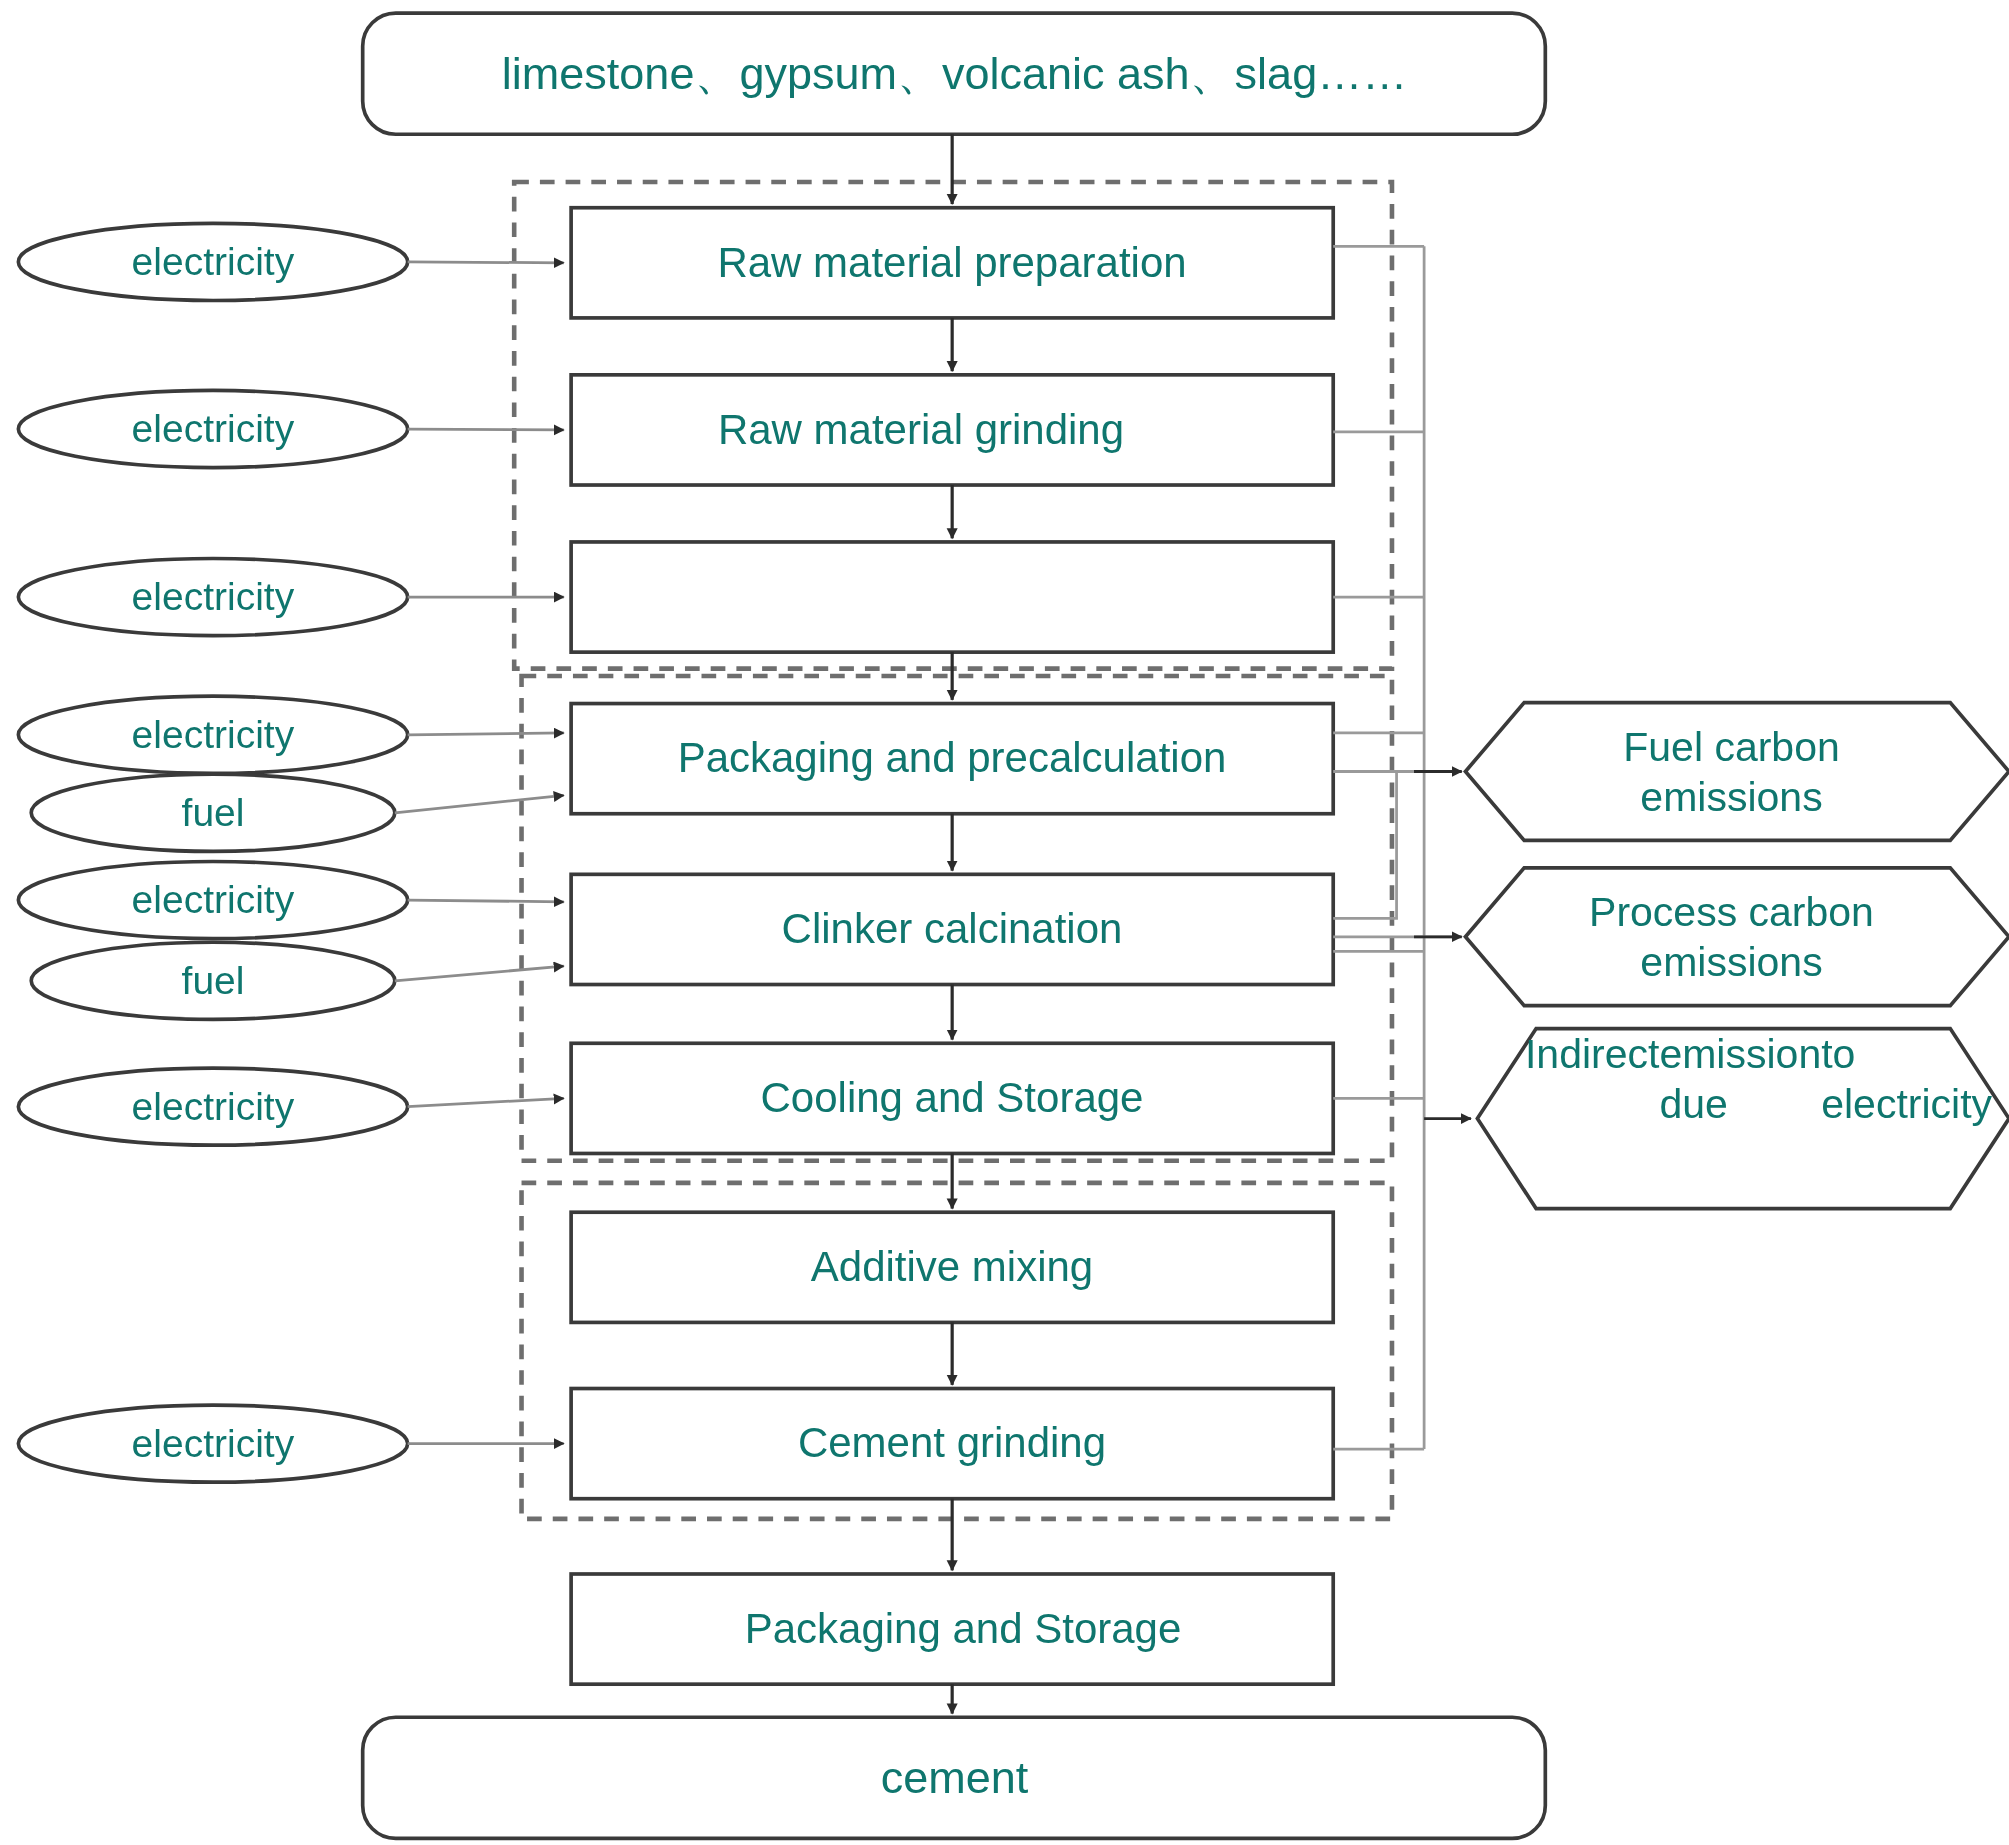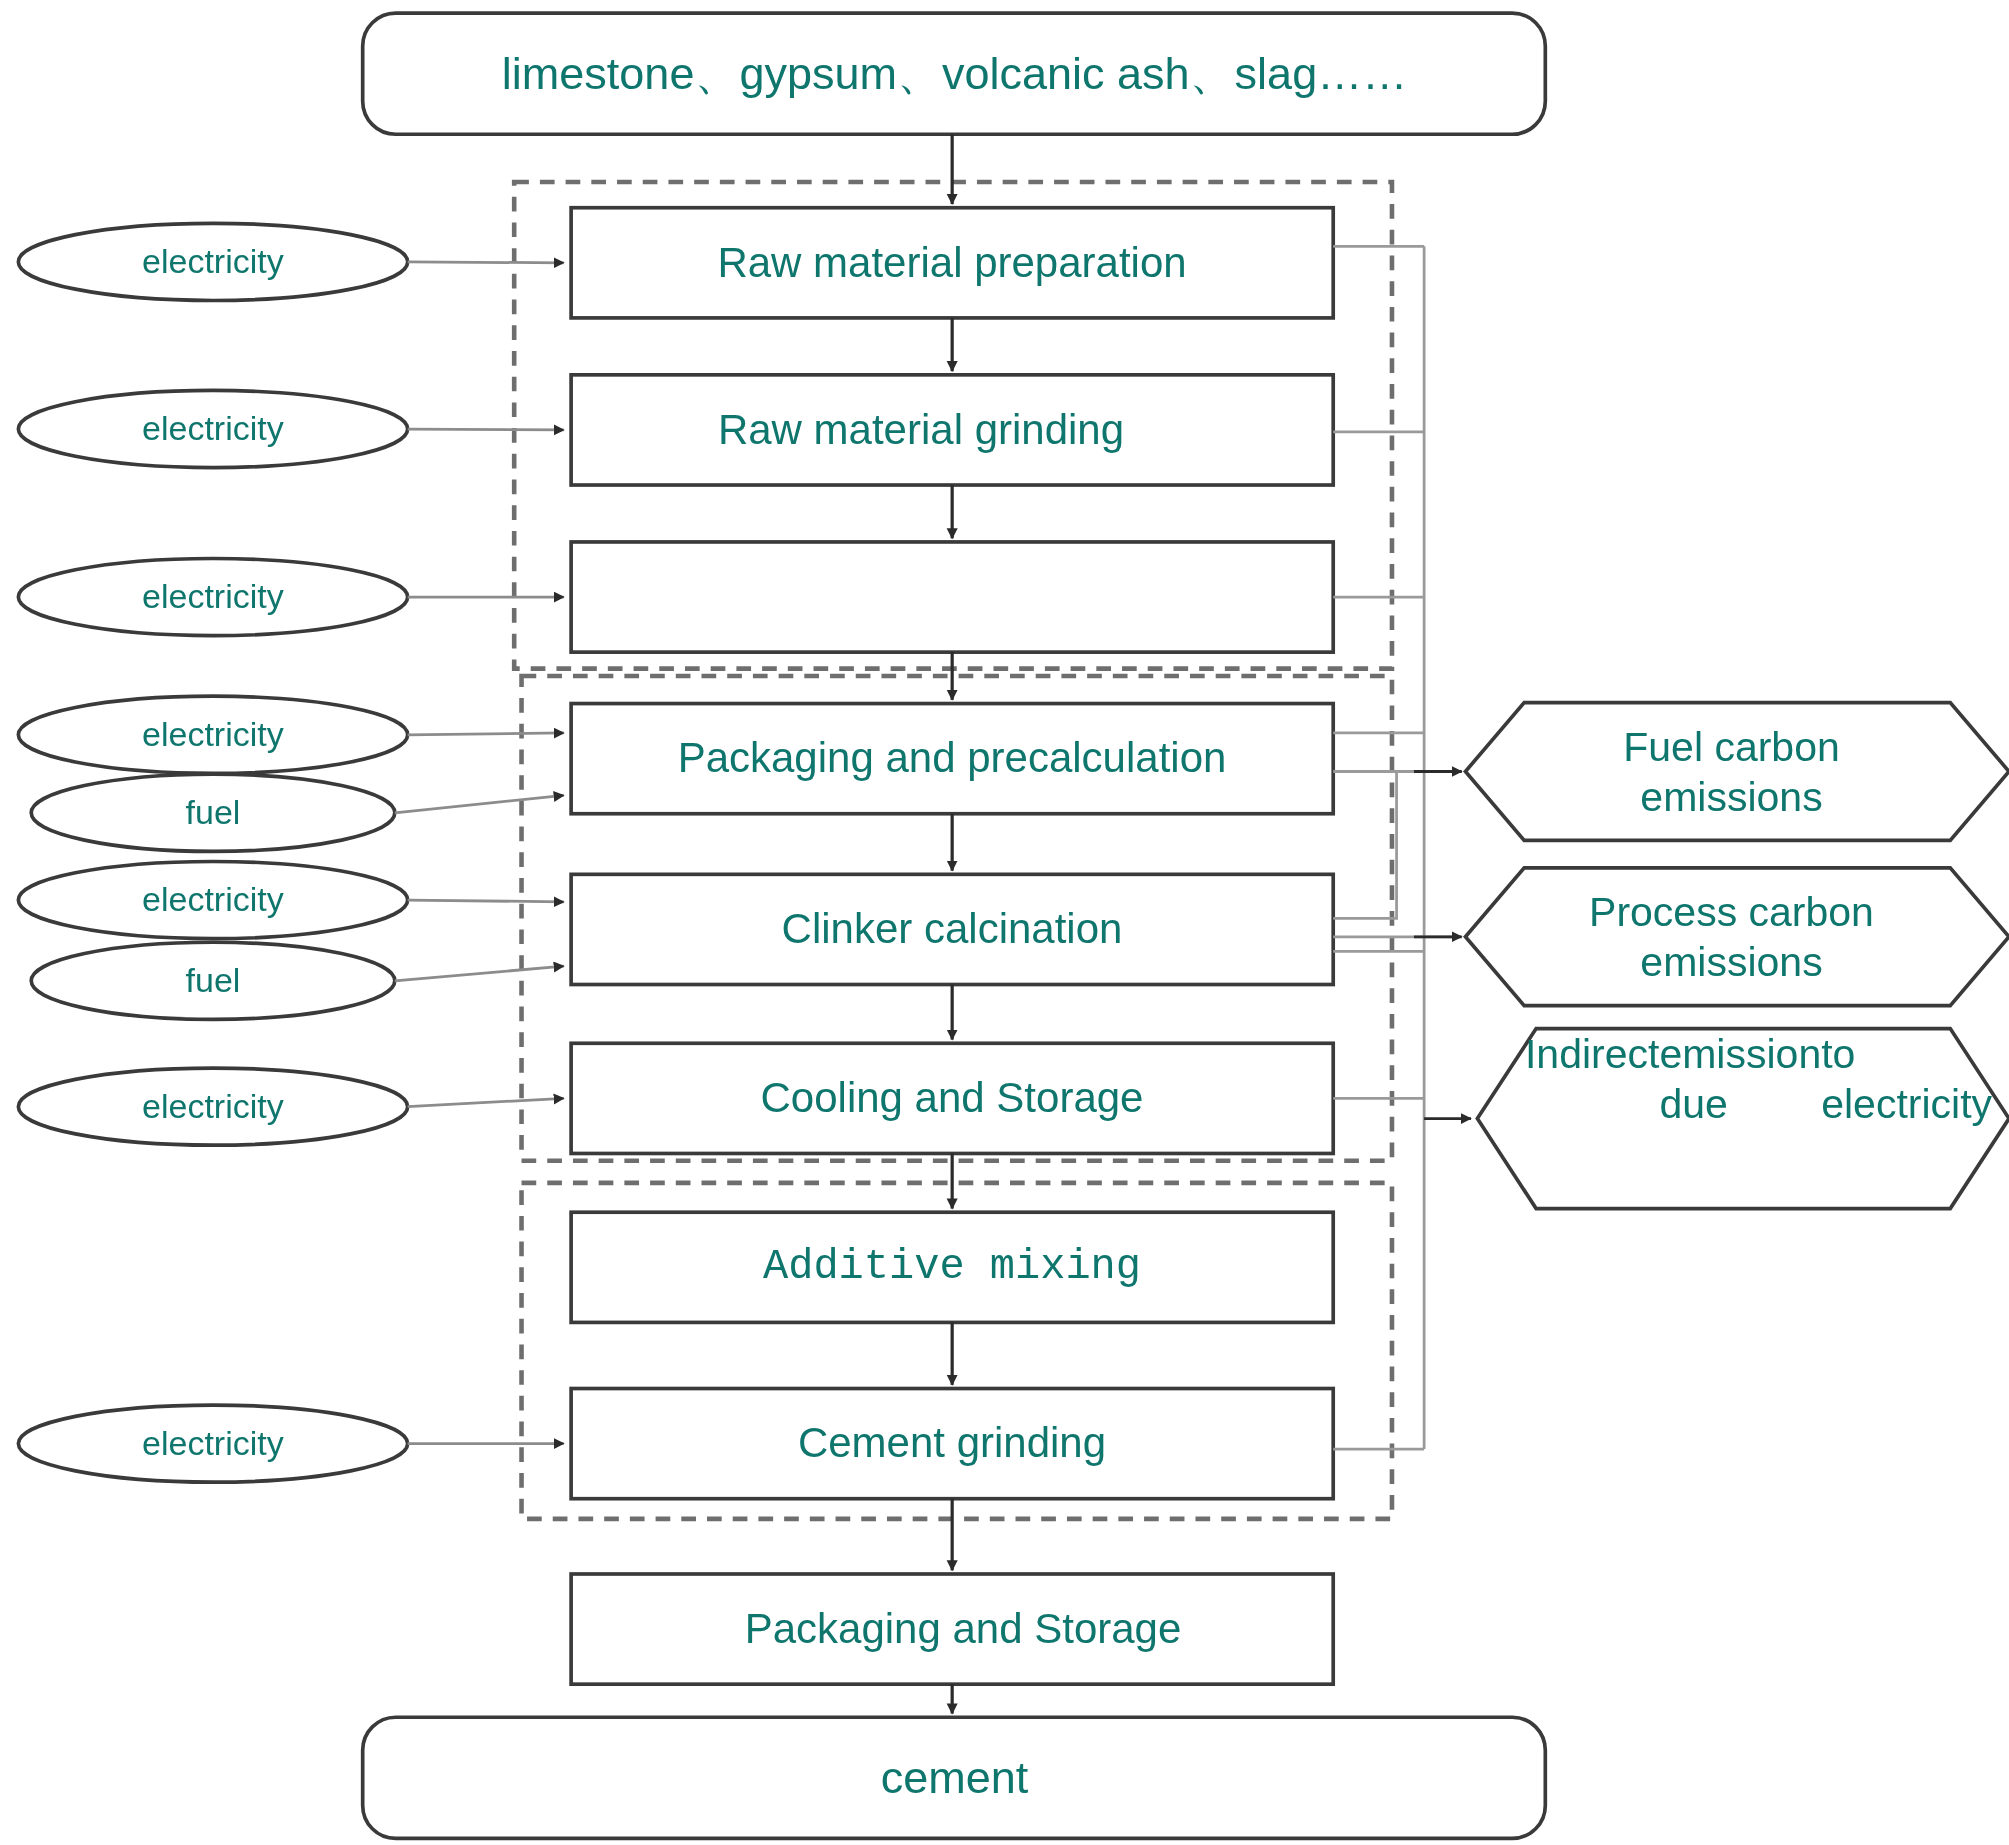--- a/index.html
+++ b/index.html
@@ -7,21 +7,21 @@
   #stage{position:relative;width:2009px;height:1846px;background:#fff;overflow:hidden;}
   #stage svg{position:absolute;left:0;top:0;width:2009px;height:1846px;}
 
   .node-label{
     position:absolute;display:flex;align-items:center;justify-content:center;
     text-align:center;color:#0f766e;pointer-events:none;
     font-family:"Liberation Sans","DejaVu Sans",sans-serif;
   }
   .lbl-terminator{font-size:45px;}
   .lbl-process{font-size:42px;}
-  .lbl-resource{font-size:34px;text-align:center;}
+  .lbl-resource{font-size:39px;text-align:center;}
   .lbl-emission{font-size:41px;line-height:1.22;}
 </style>
 </head>
 <body>
 
 <div id="stage">
 
   <svg viewBox="0 0 2188 2010" xmlns="http://www.w3.org/2000/svg">
     <defs>
       <marker id="arw" markerWidth="14" markerHeight="14" refX="11" refY="6" orient="auto" markerUnits="userSpaceOnUse">
@@ -116,21 +116,21 @@
     <line x1="1540" y1="1020" x2="1592" y2="1020" stroke="#2b2b2b" stroke-width="3" marker-end="url(#arw)"></line>
   </svg>
 
   <div class="node-label lbl-terminator" style="left:363px;top:13px;width:1183px;height:121px;">limestone、gypsum、volcanic ash、slag……</div>
 
   <div class="node-label lbl-process" style="left:571px;top:208px;width:762px;height:110px;">Raw material preparation</div>
   <div class="node-label lbl-process" style="left:540px;top:375px;width:762px;height:110px;text-align:right;">Raw material grinding</div>
   <div class="node-label lbl-process" style="left:571px;top:703px;width:762px;height:110px;">Packaging and precalculation</div>
   <div class="node-label lbl-process" style="left:571px;top:874px;width:762px;height:110px;">Clinker calcination</div>
   <div class="node-label lbl-process" style="left:571px;top:1043px;width:762px;height:110px;">Cooling and Storage</div>
-  <div class="node-label lbl-process" style="left:571px;top:1212px;width:762px;height:110px;font-family:Liberation Mono, monospace;">Additive mixing</div>
+  <div class="node-label lbl-process" style="left:571px;top:1212px;width:762px;height:110px;">Additive mixing</div>
   <div class="node-label lbl-process" style="left:571px;top:1388px;width:762px;height:110px;">Cement grinding</div>
   <div class="node-label lbl-process" style="left:571px;top:1574px;width:762px;height:110px;padding-left:11px;">Packaging and Storage</div>
 
   <div class="node-label lbl-terminator" style="left:363px;top:1717px;width:1183px;height:121px;">cement</div>
 
   <div class="node-label lbl-resource" style="left:18.4px;top:223px;width:389px;height:77px;">electricity</div>
   <div class="node-label lbl-resource" style="left:18.4px;top:390px;width:389px;height:77px;">electricity</div>
   <div class="node-label lbl-resource" style="left:18.4px;top:558px;width:389px;height:77px;">electricity</div>
   <div class="node-label lbl-resource" style="left:18.4px;top:696px;width:389px;height:77px;">electricity</div>
   <div class="node-label lbl-resource" style="left:31px;top:774px;width:364px;height:77px;">fuel</div>

